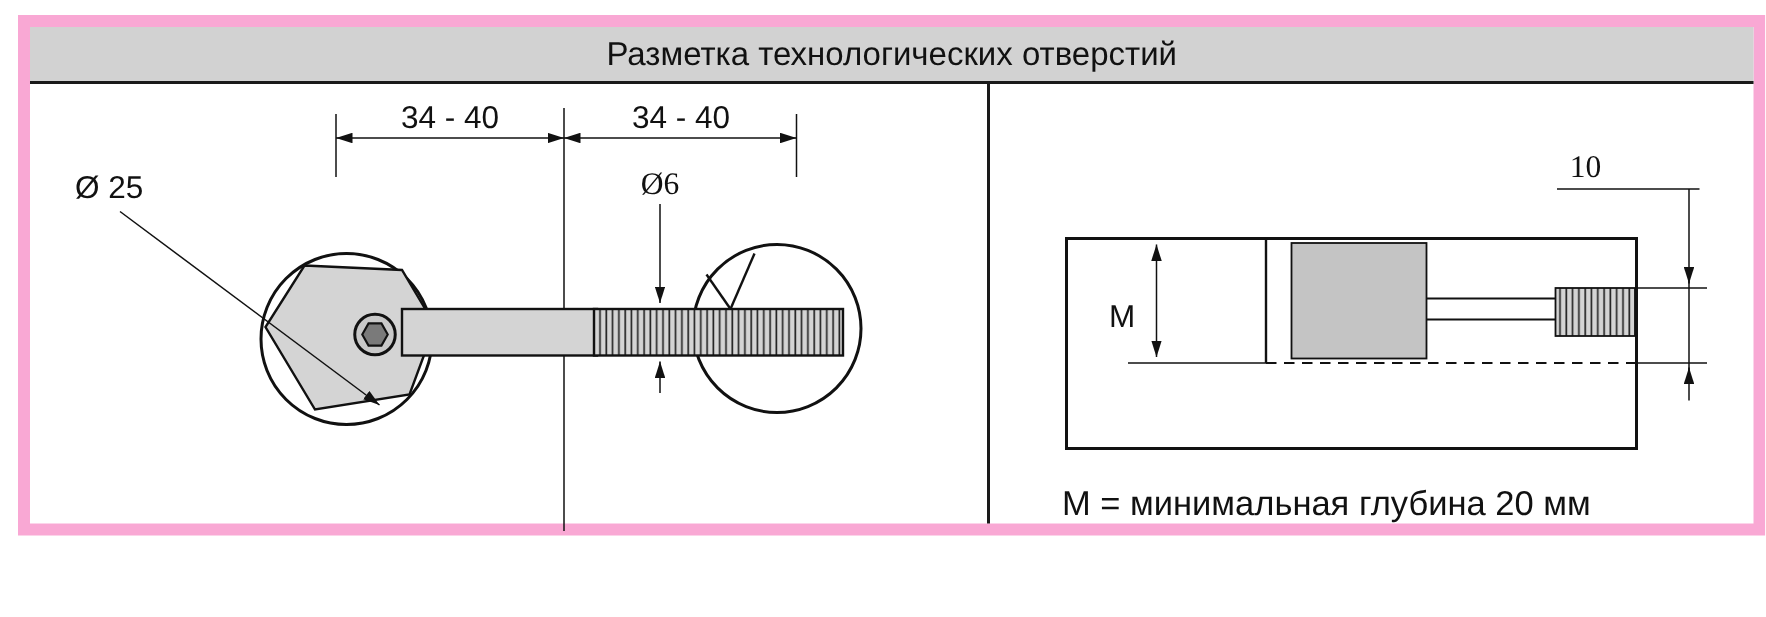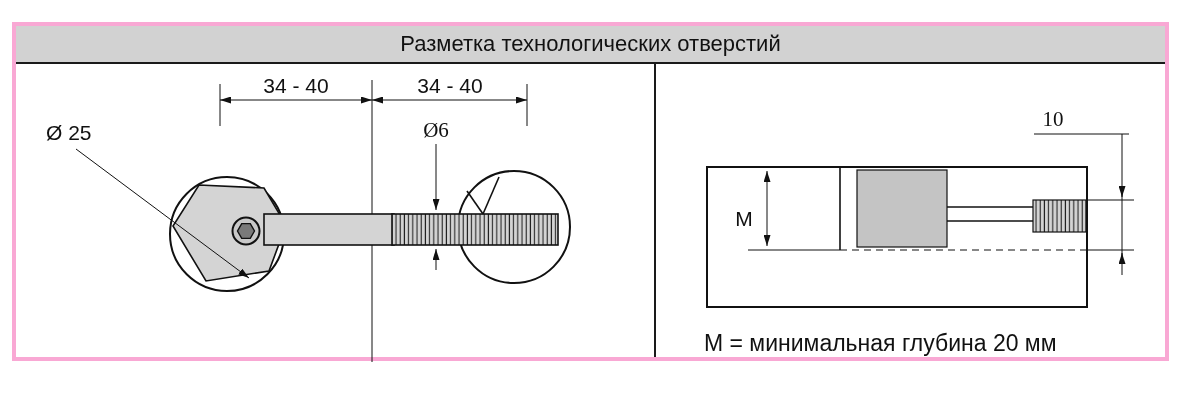--- a/index.html
+++ b/index.html
@@ -13,23 +13,22 @@
     height: 411px;
     position: relative;
     background: #ffffff;
     overflow: hidden;
   }
   .frame {
     position: absolute;
     left: 12px;
     top: 10px;
     width: 1149px;
-    border: 4px solid #f9a8d4;
+    border: 8px solid #f9a8d4;
     background: #ffffff;
-    margin-top: 12px;
   }
   .title-bar {
     height: 36px;
     background: #d2d2d2;
     border-bottom: 2px solid #1a1a1a;
     display: flex;
     align-items: center;
     justify-content: center;
     font-size: 22px;
     color: #111111;

